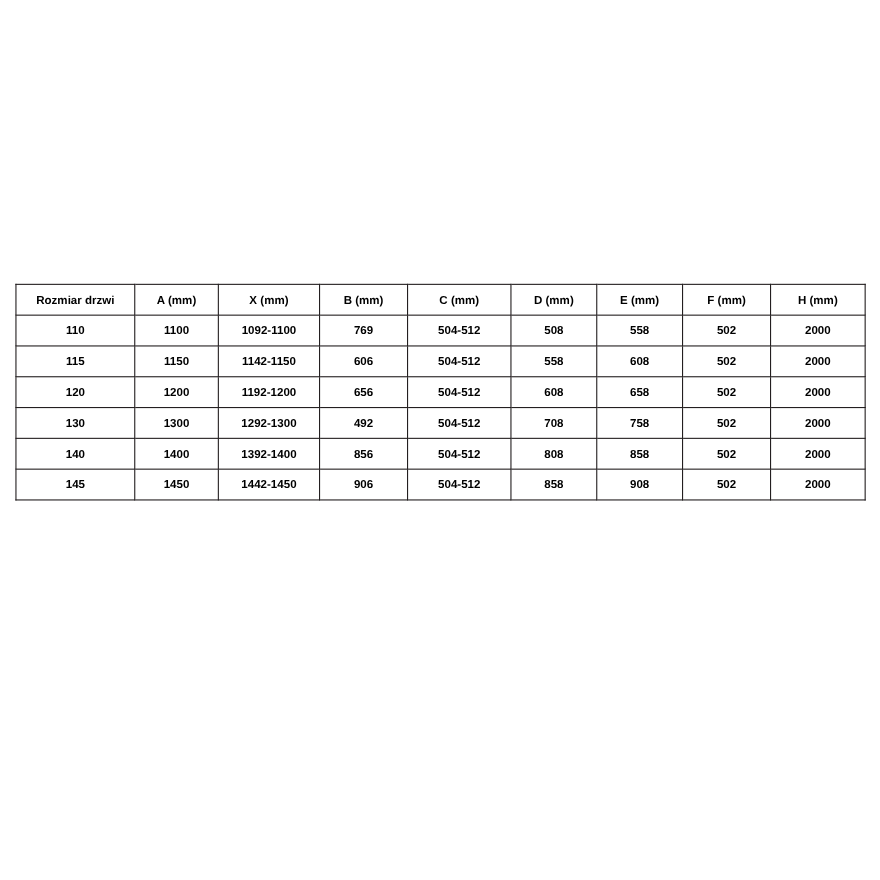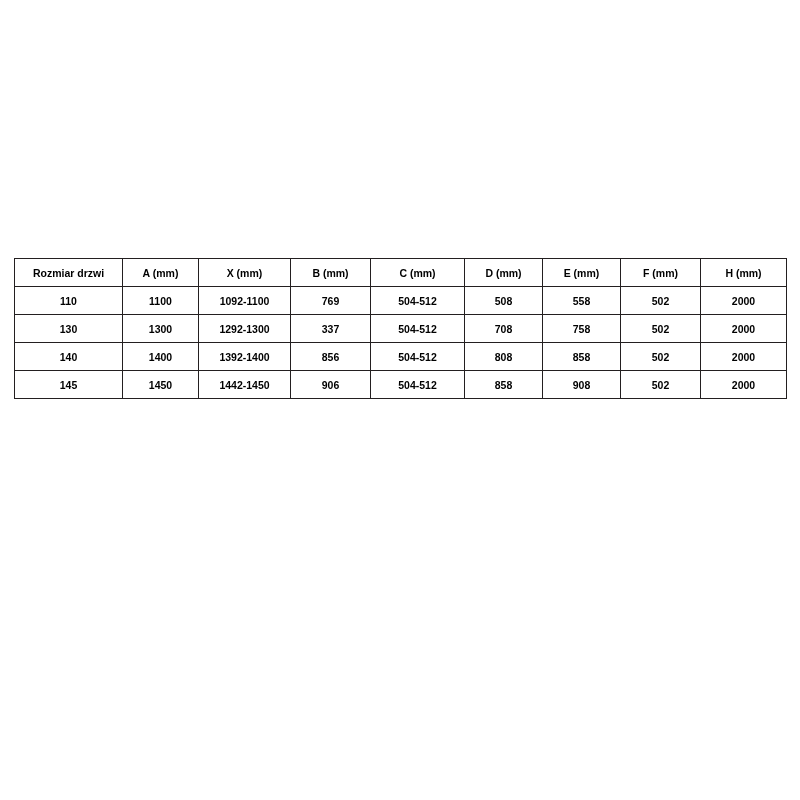--- a/index.html
+++ b/index.html
@@ -91,24 +91,46 @@
           <td>1100</td>
           <td>1092-1100</td>
           <td>769</td>
           <td>504-512</td>
           <td>508</td>
           <td>558</td>
           <td>502</td>
           <td>2000</td>
         </tr>
         <tr>
+          <td>115</td>
+          <td>1150</td>
+          <td>1142-1150</td>
+          <td>606</td>
+          <td>504-512</td>
+          <td>558</td>
+          <td>608</td>
+          <td>502</td>
+          <td>2000</td>
+        </tr>
+        <tr>
+          <td>120</td>
+          <td>1200</td>
+          <td>1192-1200</td>
+          <td>656</td>
+          <td>504-512</td>
+          <td>608</td>
+          <td>658</td>
+          <td>502</td>
+          <td>2000</td>
+        </tr>
+        <tr>
           <td>130</td>
           <td>1300</td>
           <td>1292-1300</td>
-          <td>337</td>
+          <td>492</td>
           <td>504-512</td>
           <td>708</td>
           <td>758</td>
           <td>502</td>
           <td>2000</td>
         </tr>
         <tr>
           <td>140</td>
           <td>1400</td>
           <td>1392-1400</td>

